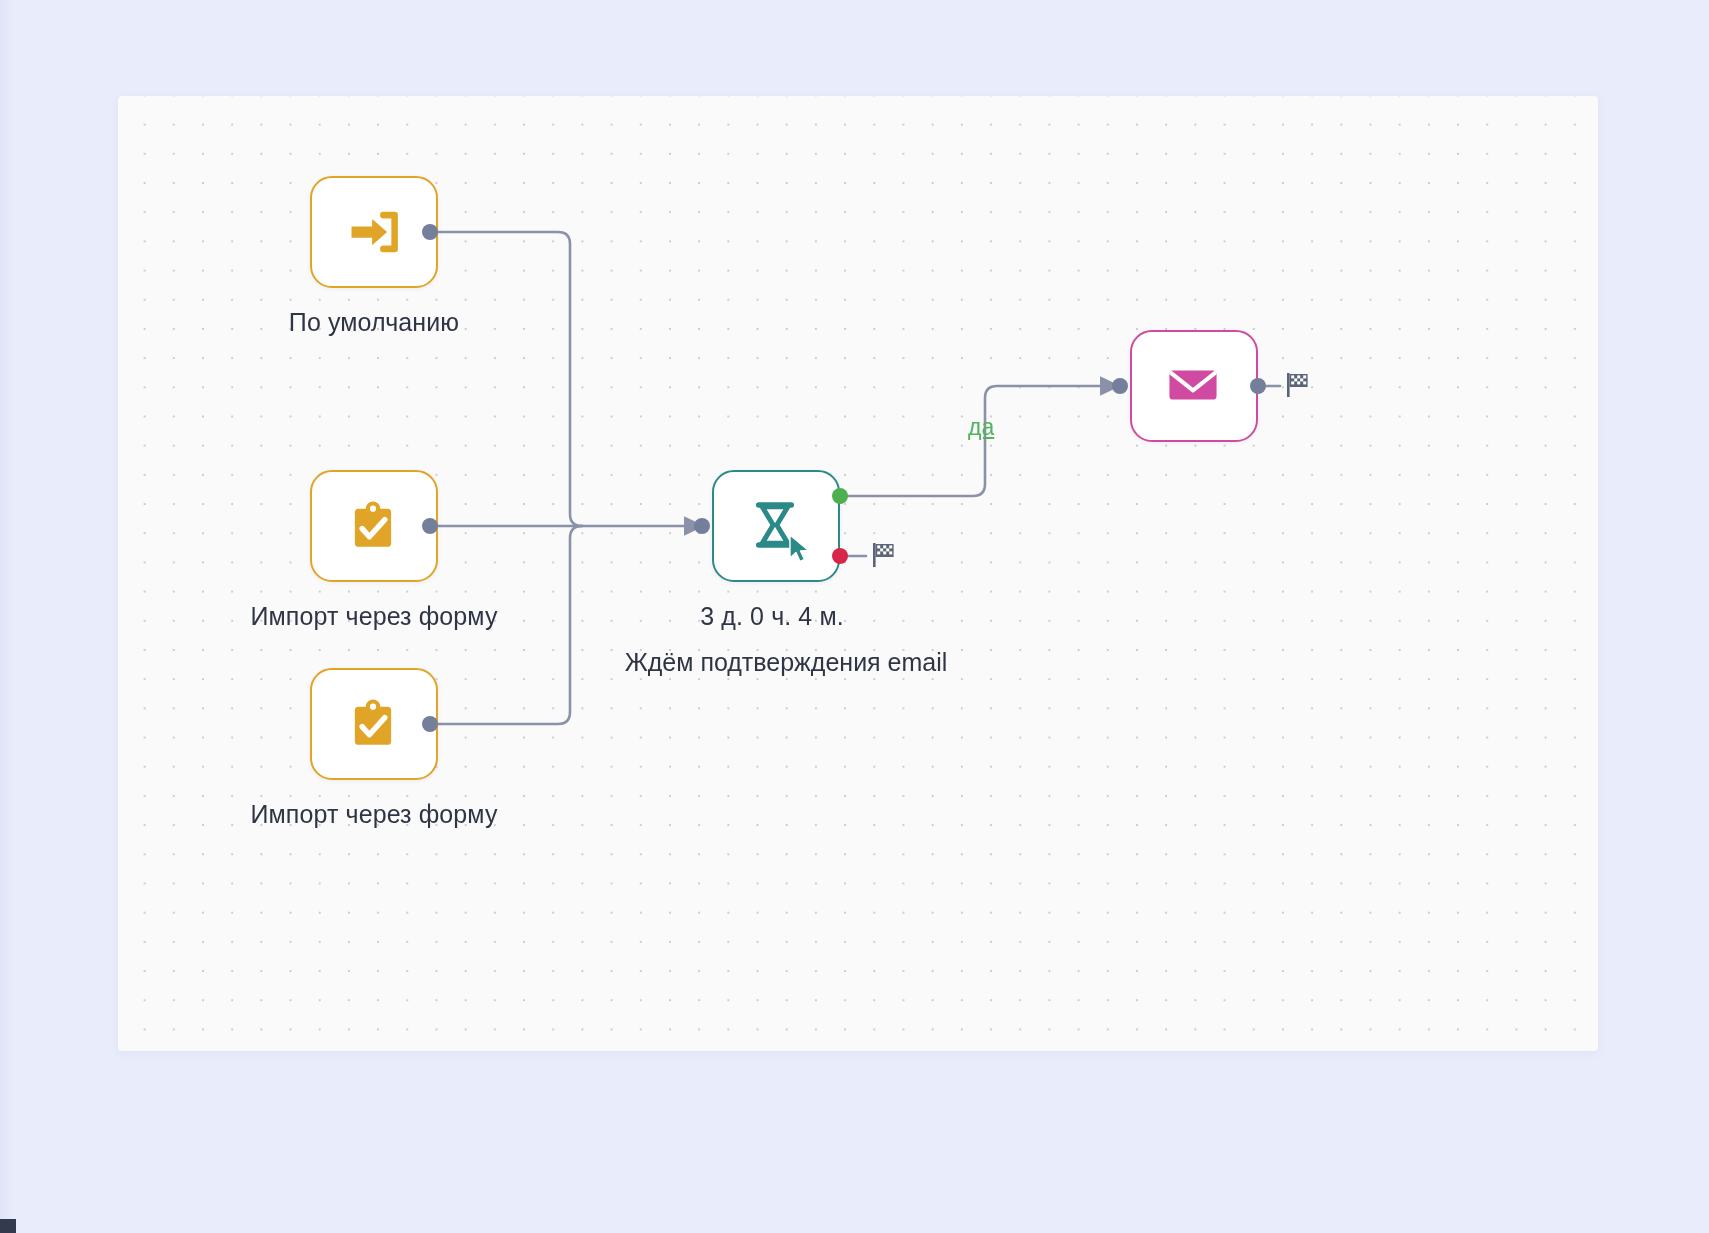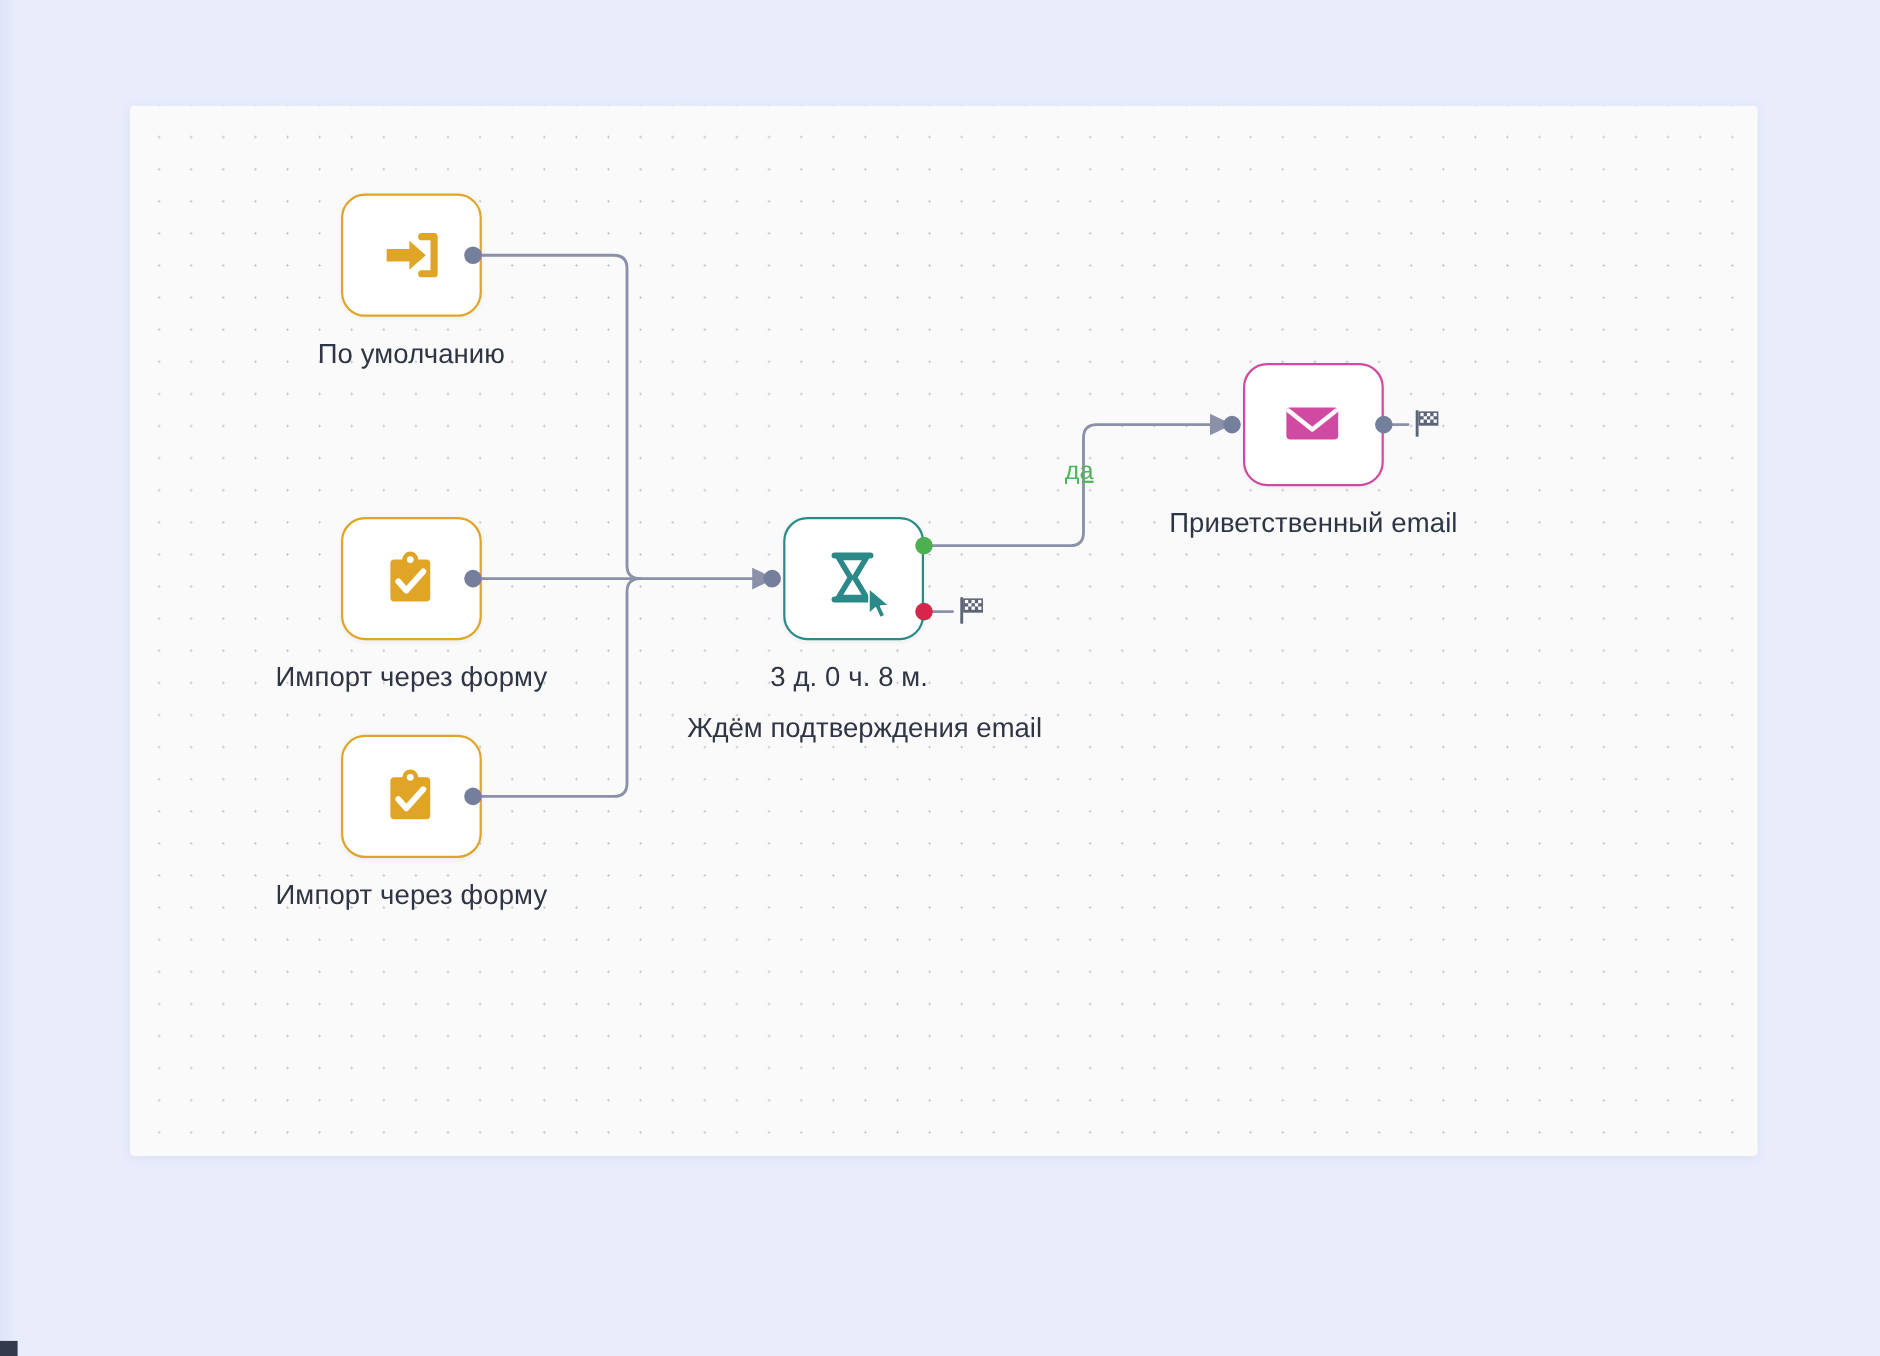--- a/index.html
+++ b/index.html
@@ -214,21 +214,21 @@
         <rect x="19.2" y="5.4" width="3" height="3"></rect>
         <rect x="10.2" y="8.4" width="3" height="3"></rect>
         <rect x="16.2" y="8.4" width="3" height="3"></rect>
         <rect x="7.2" y="11.4" width="3" height="3"></rect>
         <rect x="13.2" y="11.4" width="3" height="3"></rect>
         <rect x="19.2" y="11.4" width="3" height="3"></rect>
       </g>
     </svg>
   </span>
 
-  <div class="node-label" style="left:514px; top:506px; width:280px;">3 д. 0 ч. 8 м.</div>
+  <div class="node-label" style="left:514px; top:506px; width:280px;">3 д. 0 ч. 4 м.</div>
   <div class="node-sublabel" style="left:454px; top:552px; width:400px;padding-left:28px;">Ждём подтверждения email</div>
 
   <div class="branch-label" style="left:850px; top:318px;text-decoration:underline;">да</div>
 
   <div class="node pink" style="left:1012px; top:234px;">
     <span class="node-icon">
       <svg viewBox="0 0 64 64" width="58" height="58" xmlns="http://www.w3.org/2000/svg">
         <rect x="6" y="16" width="52" height="32" rx="4" fill="#cf4aa0"></rect>
         <path d="M8 19 L32 38 L56 19" fill="none" stroke="#ffffff" stroke-width="4.5" stroke-linecap="round" stroke-linejoin="round"></path>
       </svg>
@@ -247,15 +247,14 @@
         <rect x="19.2" y="5.4" width="3" height="3"></rect>
         <rect x="10.2" y="8.4" width="3" height="3"></rect>
         <rect x="16.2" y="8.4" width="3" height="3"></rect>
         <rect x="7.2" y="11.4" width="3" height="3"></rect>
         <rect x="13.2" y="11.4" width="3" height="3"></rect>
         <rect x="19.2" y="11.4" width="3" height="3"></rect>
       </g>
     </svg>
   </span>
 
-  <div class="node-label" style="left:886px; top:366px; width:380px;">Приветственный email</div>
 
 </div>
 
 </body></html>

